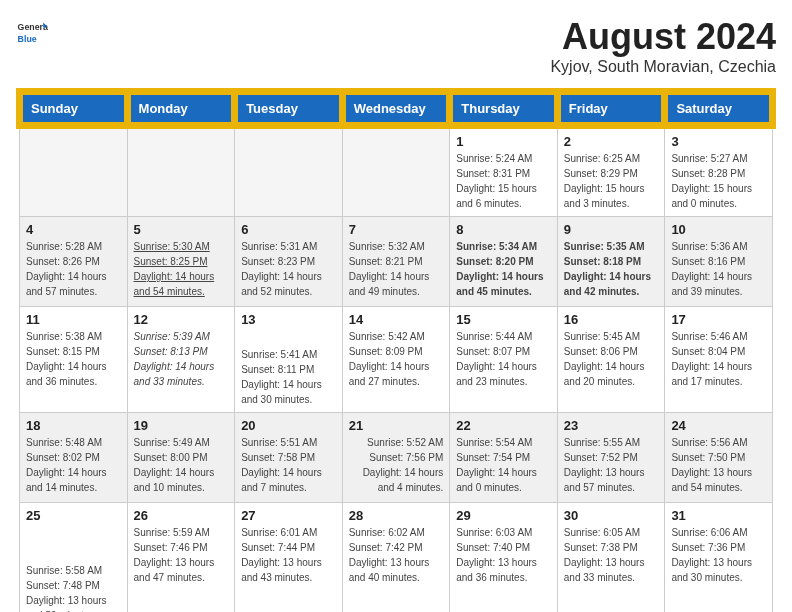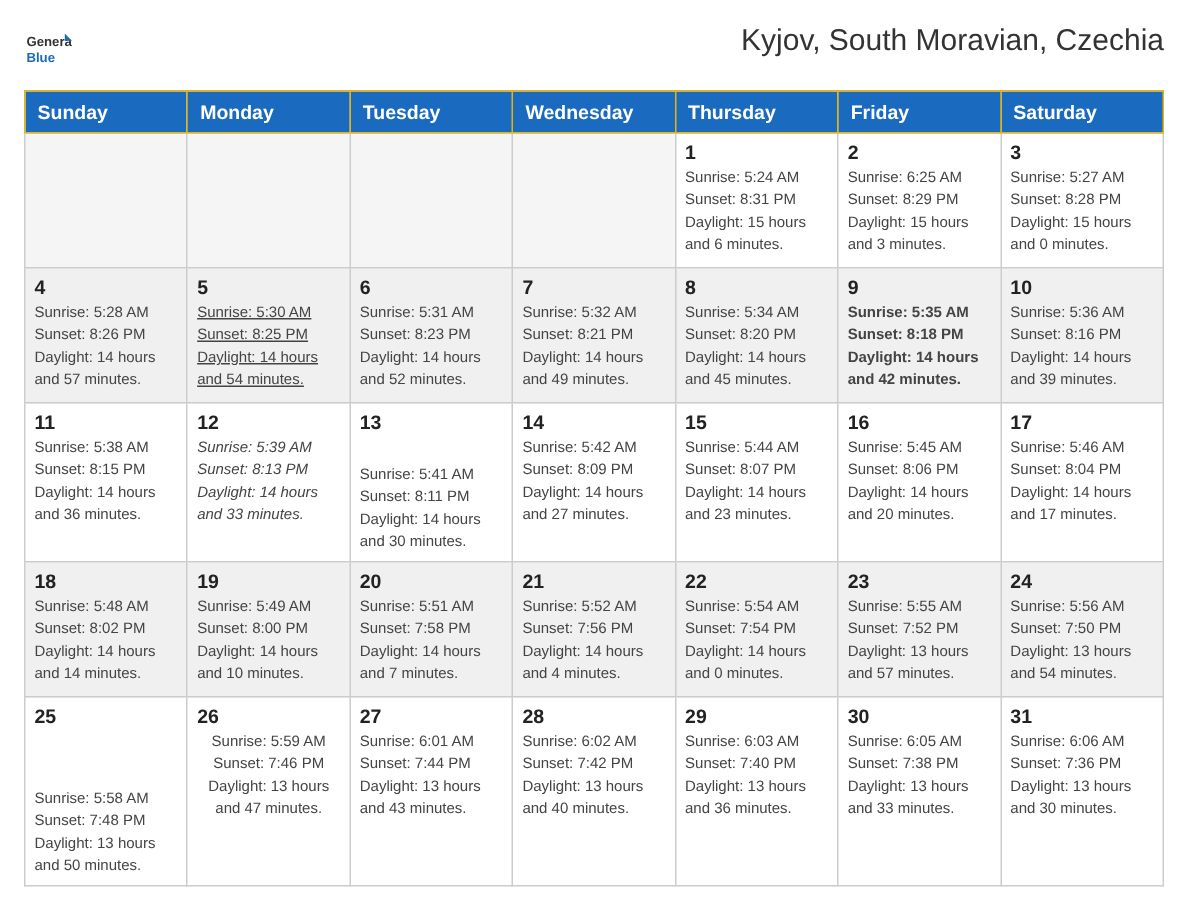--- a/index.html
+++ b/index.html
@@ -27,36 +27,36 @@
     }
     .title-block {
       text-align: right;
     }
     .month-year {
       font-size: 36px;
       font-weight: bold;
       color: #222;
     }
     .location {
-      font-size: 20px;
+      font-size: 16px;
       color: #333;
     }
     table {
       width: 100%;
       border-collapse: collapse;
       table-layout: fixed;
     }
     th {
       background-color: #1a6abf;
       color: #fff;
       text-align: left;
       padding: 6px 8px;
       font-size: 13px;
       font-weight: bold;
-      border: 1px solid #eab308;
+      border: 7px solid #eab308;
     }
     td {
       border: 1px solid #ccc;
       vertical-align: top;
       padding: 5px 6px;
       font-size: 10.5px;
       color: #333;
       height: 90px;
       background: #fff;
     }
@@ -85,20 +85,21 @@
 <div class="header">
   <div class="logo">
     <svg class="logo-icon" viewBox="0 0 40 40">
       <rect width="40" height="40" fill="white"></rect>
       <text x="2" y="18" font-family="Arial" font-size="11" font-weight="bold" fill="#333">General</text>
       <text x="2" y="32" font-family="Arial" font-size="11" font-weight="bold" fill="#1a6abf">Blue</text>
       <polygon points="34,8 40,14 34,14" fill="#1a6abf"></polygon>
     </svg>
   </div>
   <div class="title-block">
+    <div class="month-year">August 2024</div>
     <div class="location">Kyjov, South Moravian, Czechia</div>
   </div>
 </div>
 
 <table>
   <thead>
     <tr>
     <th>Sunday</th>
         <th>Monday</th>
         <th>Tuesday</th>
@@ -160,21 +161,21 @@
         </td>
         <td class="gray-row">
           <span class="day-number">7</span>
           <div class="day-detail" style="white-space: pre-line;">Sunrise: 5:32 AM
 Sunset: 8:21 PM
 Daylight: 14 hours
 and 49 minutes.</div>
         </td>
         <td class="gray-row">
           <span class="day-number">8</span>
-          <div class="day-detail" style="white-space: pre-line;">Sunrise: 5:34 AM
+          <div class="day-detail" style="white-space: pre-line; font-weight: bold;">Sunrise: 5:34 AM
 Sunset: 8:20 PM
 Daylight: 14 hours
 and 45 minutes.</div>
         </td>
         <td class="gray-row">
           <span class="day-number">9</span>
           <div class="day-detail" style="white-space: pre-line; font-weight: bold;">Sunrise: 5:35 AM
 Sunset: 8:18 PM
 Daylight: 14 hours
 and 42 minutes.</div>
@@ -255,21 +256,21 @@
         </td>
         <td class="gray-row">
           <span class="day-number">20</span>
           <div class="day-detail" style="white-space: pre-line;">Sunrise: 5:51 AM
 Sunset: 7:58 PM
 Daylight: 14 hours
 and 7 minutes.</div>
         </td>
         <td class="gray-row">
           <span class="day-number">21</span>
-          <div class="day-detail" style="white-space: pre-line;">Sunrise: 5:52 AM
+          <div class="day-detail" style="white-space: pre-line; text-align: right;">Sunrise: 5:52 AM
 Sunset: 7:56 PM
 Daylight: 14 hours
 and 4 minutes.</div>
         </td>
         <td class="gray-row">
           <span class="day-number">22</span>
           <div class="day-detail" style="white-space: pre-line;">Sunrise: 5:54 AM
 Sunset: 7:54 PM
 Daylight: 14 hours
 and 0 minutes.</div>
@@ -292,21 +293,21 @@
       <tr>
         <td>
           <span class="day-number">25</span>
           <div class="day-detail" style="white-space: pre-line; margin-top: 40px;">Sunrise: 5:58 AM
 Sunset: 7:48 PM
 Daylight: 13 hours
 and 50 minutes.</div>
         </td>
         <td>
           <span class="day-number">26</span>
-          <div class="day-detail" style="white-space: pre-line; text-align: center;">Sunrise: 5:59 AM
+          <div class="day-detail" style="white-space: pre-line;">Sunrise: 5:59 AM
 Sunset: 7:46 PM
 Daylight: 13 hours
 and 47 minutes.</div>
         </td>
         <td>
           <span class="day-number">27</span>
           <div class="day-detail" style="white-space: pre-line;">Sunrise: 6:01 AM
 Sunset: 7:44 PM
 Daylight: 13 hours
 and 43 minutes.</div>

